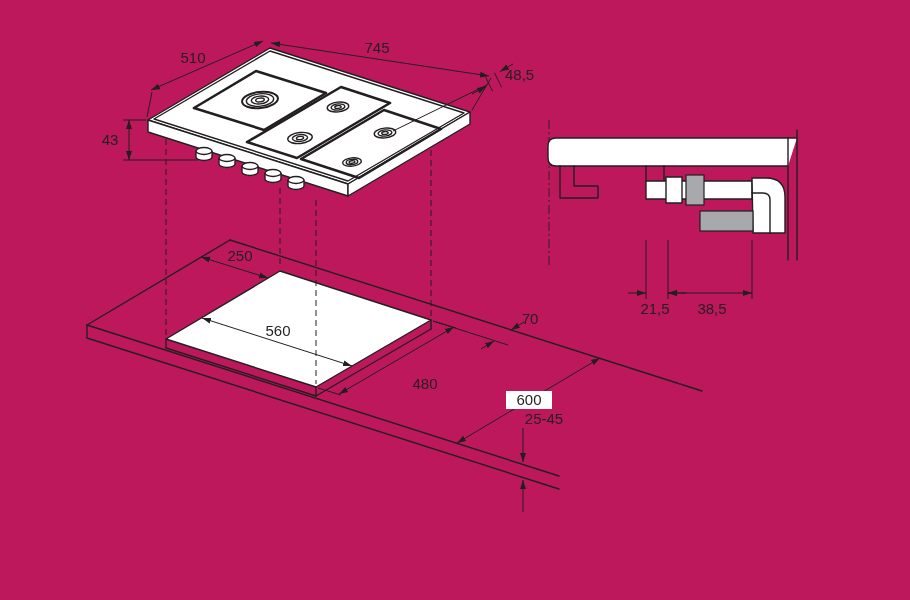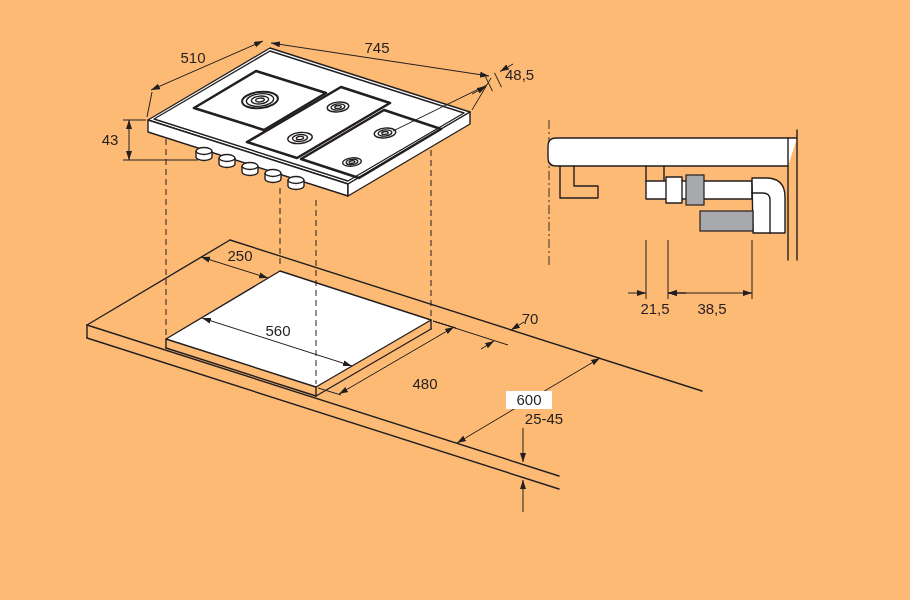--- a/index.html
+++ b/index.html
@@ -1,16 +1,16 @@
 <!DOCTYPE html>
 <html><head>
 <meta charset="utf-8">
 <style>
   html,body { margin:0; padding:0; background:#ffffff; }
-  .frame { position:relative; width:910px; height:600px; background:#fdba74; overflow:hidden; }
+  .frame { position:relative; width:910px; height:600px; background:#be185d; overflow:hidden; }
   svg { display:block; }
   .ln   { stroke:#231f20; stroke-width:1.4; fill:none; stroke-linecap:round; stroke-linejoin:round; }
   .lnW  { stroke:#231f20; stroke-width:1.4; fill:#ffffff; stroke-linejoin:round; }
   .thick{ stroke:#231f20; stroke-width:2.6; fill:none; stroke-linejoin:round; }
   .dim  { stroke:#231f20; stroke-width:1; fill:none; }
   .dash { stroke:#231f20; stroke-width:1; fill:none; stroke-dasharray:6 4; }
   .cline{ stroke:#231f20; stroke-width:0.9; fill:none; stroke-dasharray:9 3 2 3; }
   text  { font-family:"Liberation Sans","DejaVu Sans",sans-serif; font-size:15px; fill:#231f20; }
   .bg   { fill:#ffffff; stroke:none; }
 </style>

